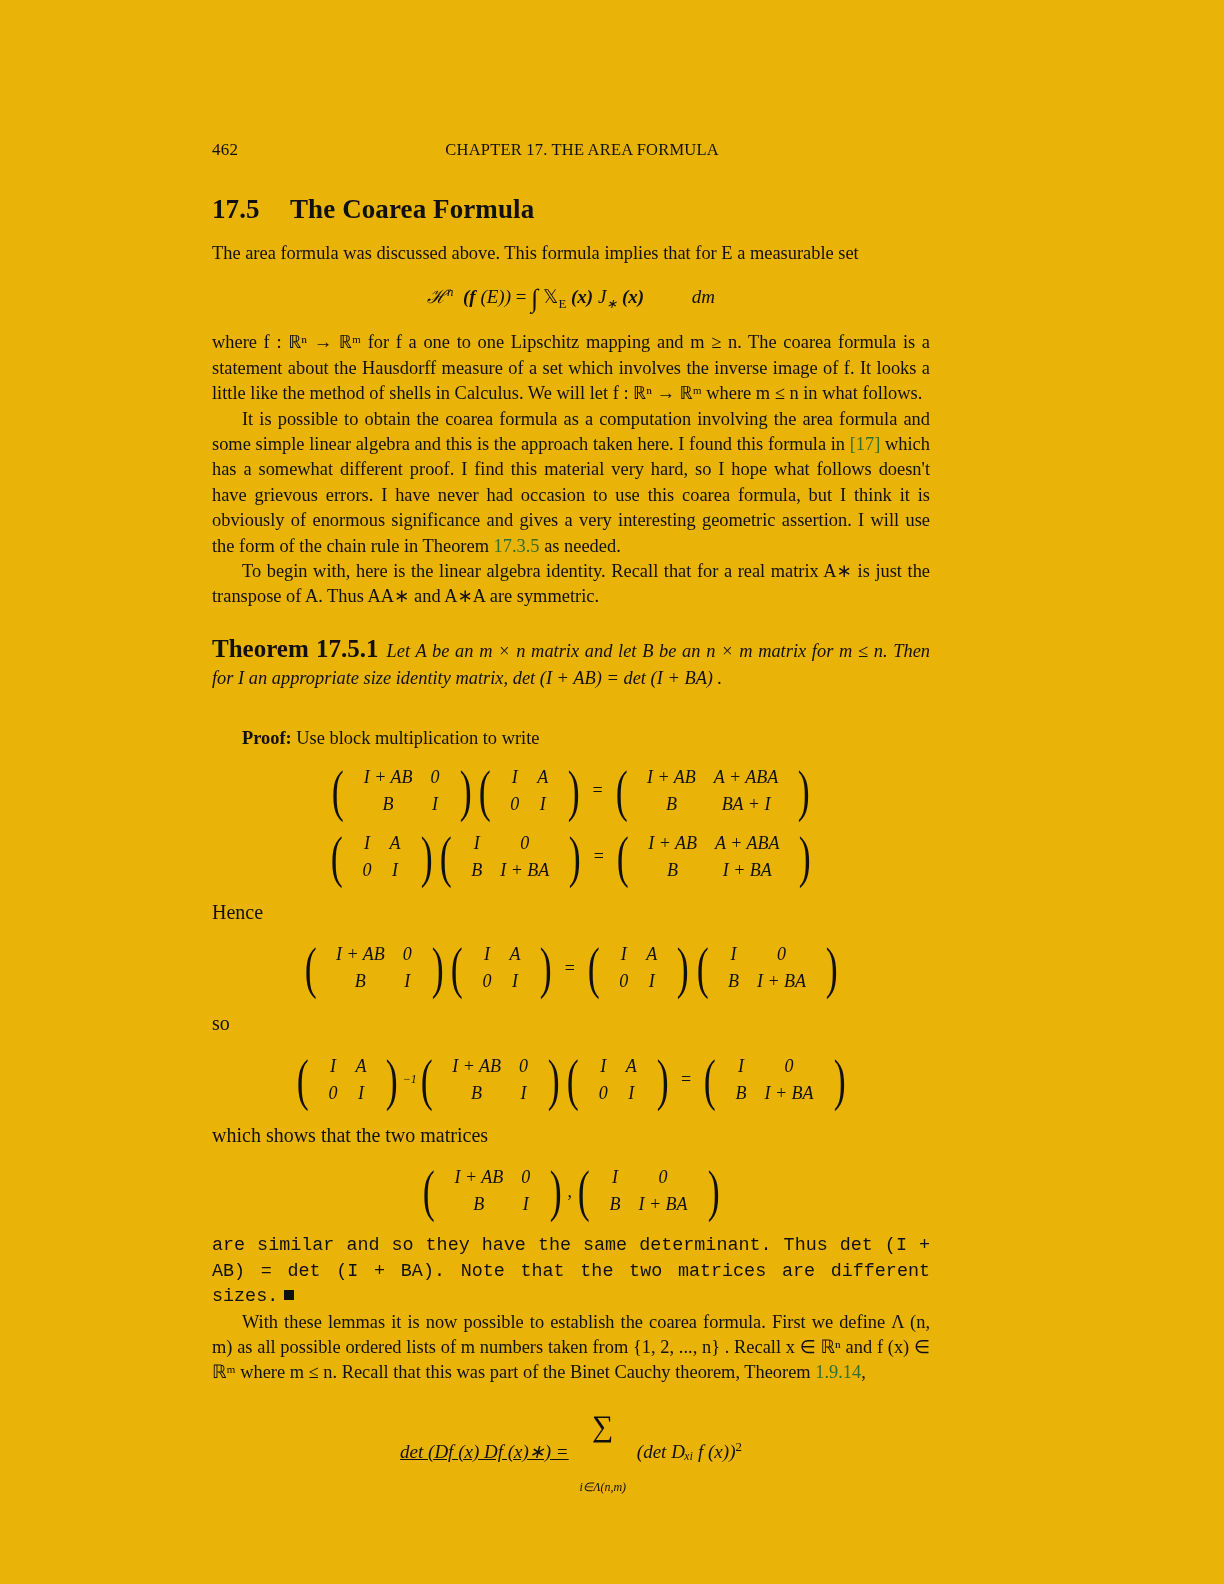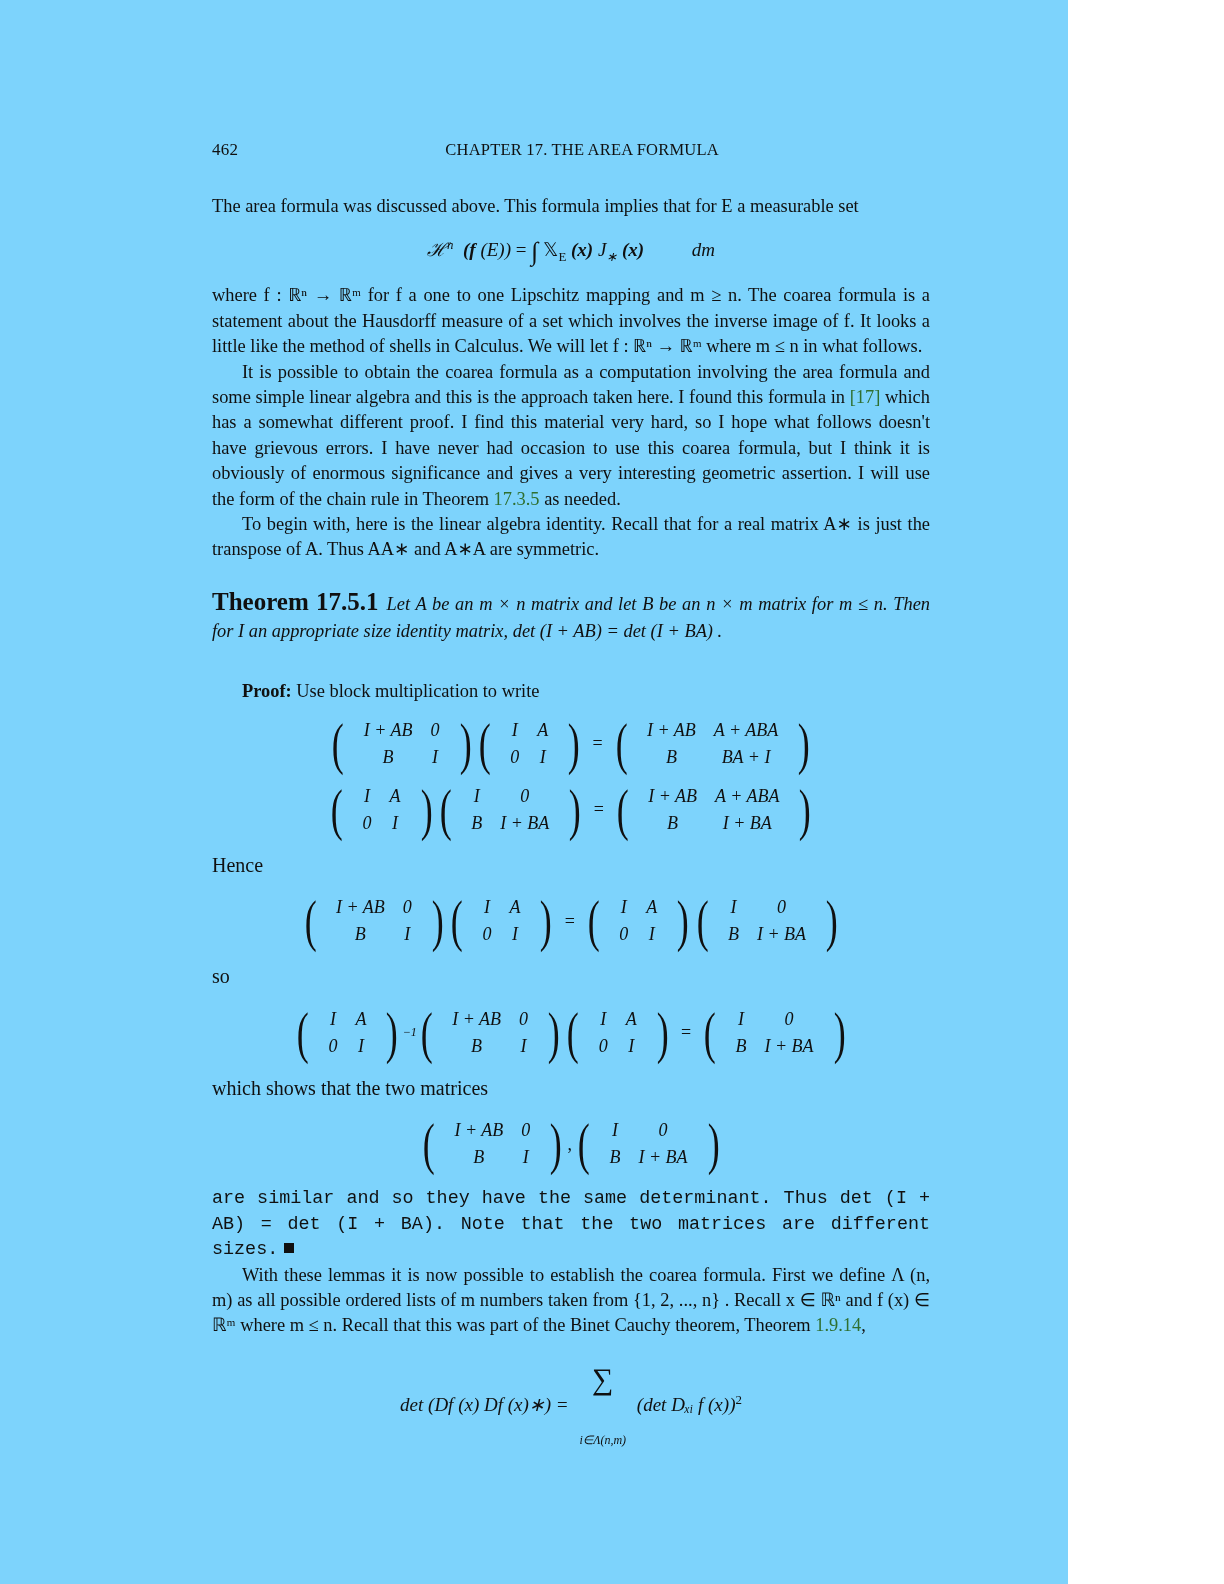--- a/index.html
+++ b/index.html
@@ -11,23 +11,23 @@
     width: 1224px;
     height: 1584px;
     font-family: "Liberation Serif", serif;
     color: #101010;
     position: relative;
     overflow: hidden;
   }
   .page {
     position: absolute;
     left: 0; top: 0;
-    width: 1068px;
+    width: 1224px;
     height: 1584px;
-    background: #7dd3fc;
+    background: #eab308;
   }
   .content {
     position: absolute;
     left: 212px;
     top: 140px;
     width: 718px;
   }
   
   .runhead {
     display: flex;
@@ -155,20 +155,23 @@
 <body>
 
 <div class="page">
   <div class="content">
 
     <div class="runhead">
       <span class="folio">462</span>
       <span class="title">CHAPTER 17.  THE AREA FORMULA</span>
     </div>
 
+    <h2 class="section-heading">
+      <span class="num">17.5</span><span>The Coarea Formula</span>
+    </h2>
 
     <p>The area formula was discussed above. This formula implies that for E a measurable set</p>
 
     <div class="eq">
       <span style="font-style:italic;">ℋ<sup>n</sup></span>
       <span style="font-style:italic;font-weight:bold;">&nbsp;(f</span><span style="font-style:italic;"> (E))</span>
       <span>=</span>
       <span style="font-size:26px;vertical-align:-4px;">∫</span>
       <span style="">𝕏<sub>E</sub></span>
       <span style="font-style:italic;font-weight:bold;">(x)</span>
@@ -390,21 +393,21 @@
     <p style="margin-top:12px;font-family:Liberation Mono, monospace;">
       <span>are similar and so they have the same determinant. Thus det (I + AB) = det (I + BA). Note that the two matrices are different sizes.</span><span class="qed"></span>
     </p>
 
     <p class="indent">
       <span>With these lemmas it is now possible to establish the coarea formula. First we define Λ (n, m) as all possible ordered lists of m numbers taken from {1, 2, ..., n} . Recall x ∈ ℝⁿ and f (x) ∈ ℝᵐ where m ≤ n. Recall that this was part of the Binet Cauchy theorem, Theorem</span>
       <span class="ref">1.9.14</span><span>,</span>
     </p>
 
     <div class="eq" style="margin-top:26px;">
-      <span style="font-style:italic;">det (Df (x) Df (x)∗) =</span>
+      <span style="font-style:italic;text-decoration:underline;">det (Df (x) Df (x)∗) =</span>
       <span class="bigsum">
         <span class="sigma">∑</span>
         <span class="lim">i∈Λ(n,m)</span>
       </span>
       <span style="font-style:italic;">(det Dₓᵢ f (x))</span><sup>2</sup>
     </div>
 
   </div>
 </div>
 

